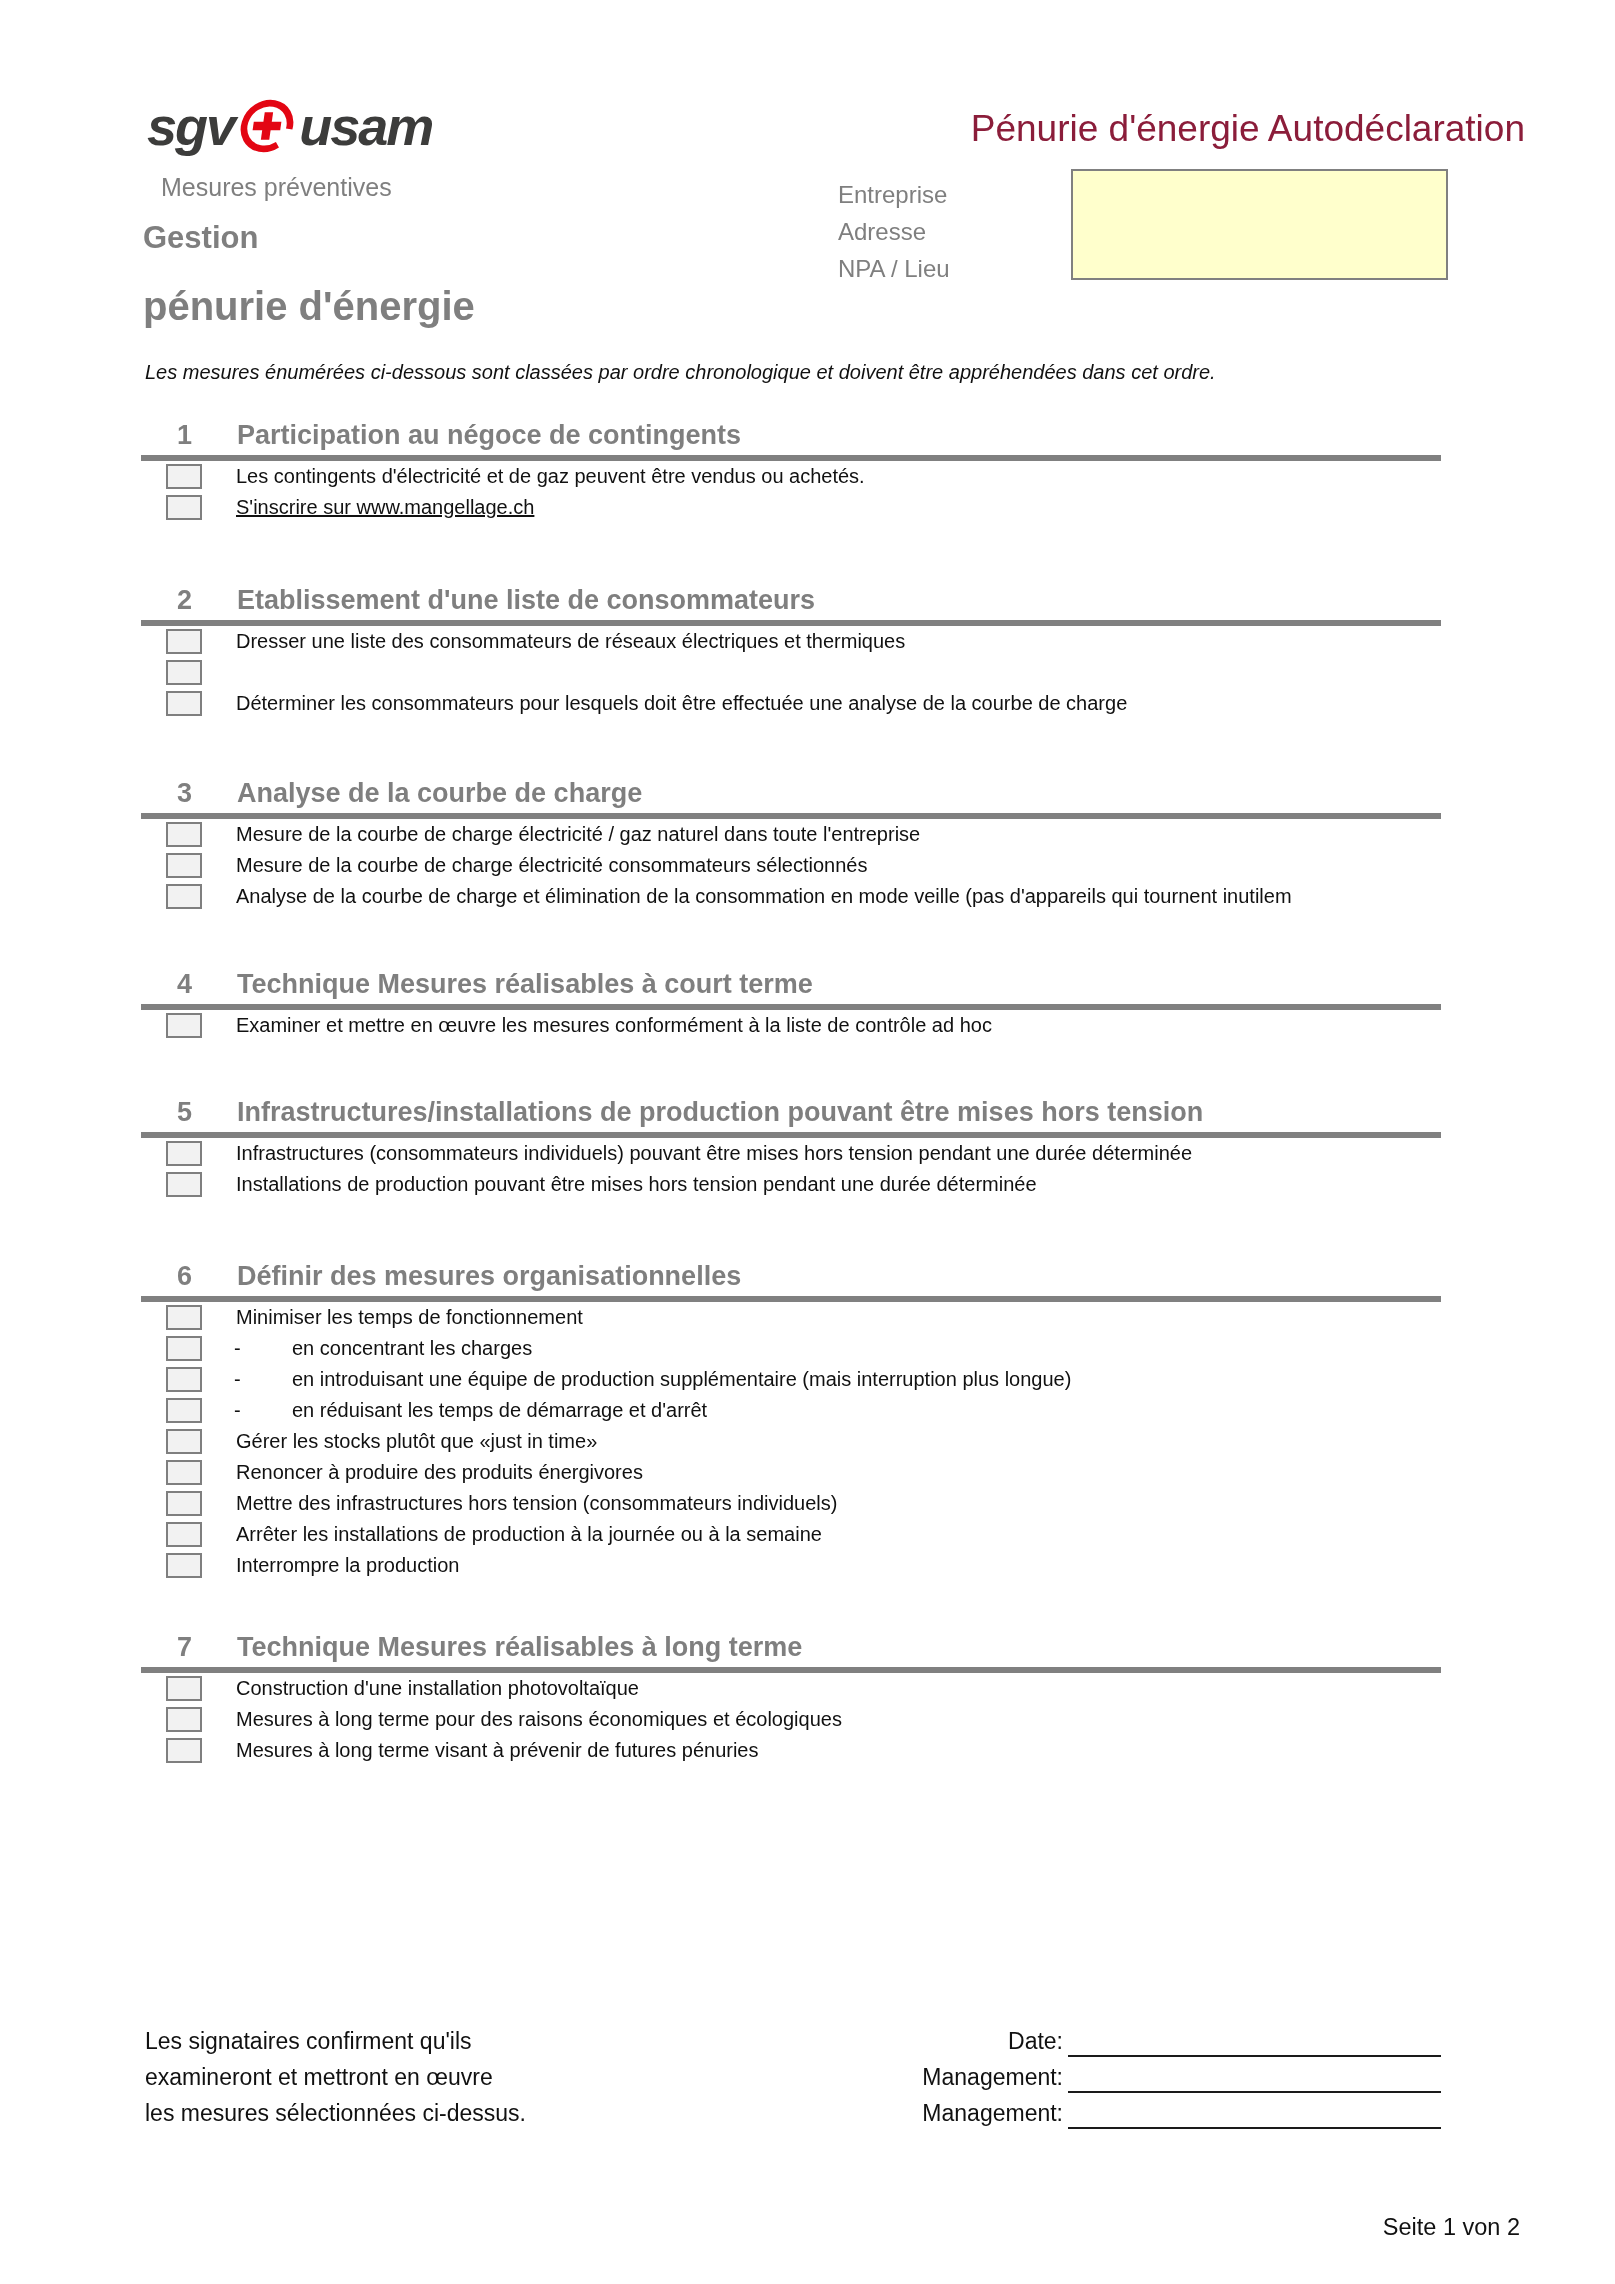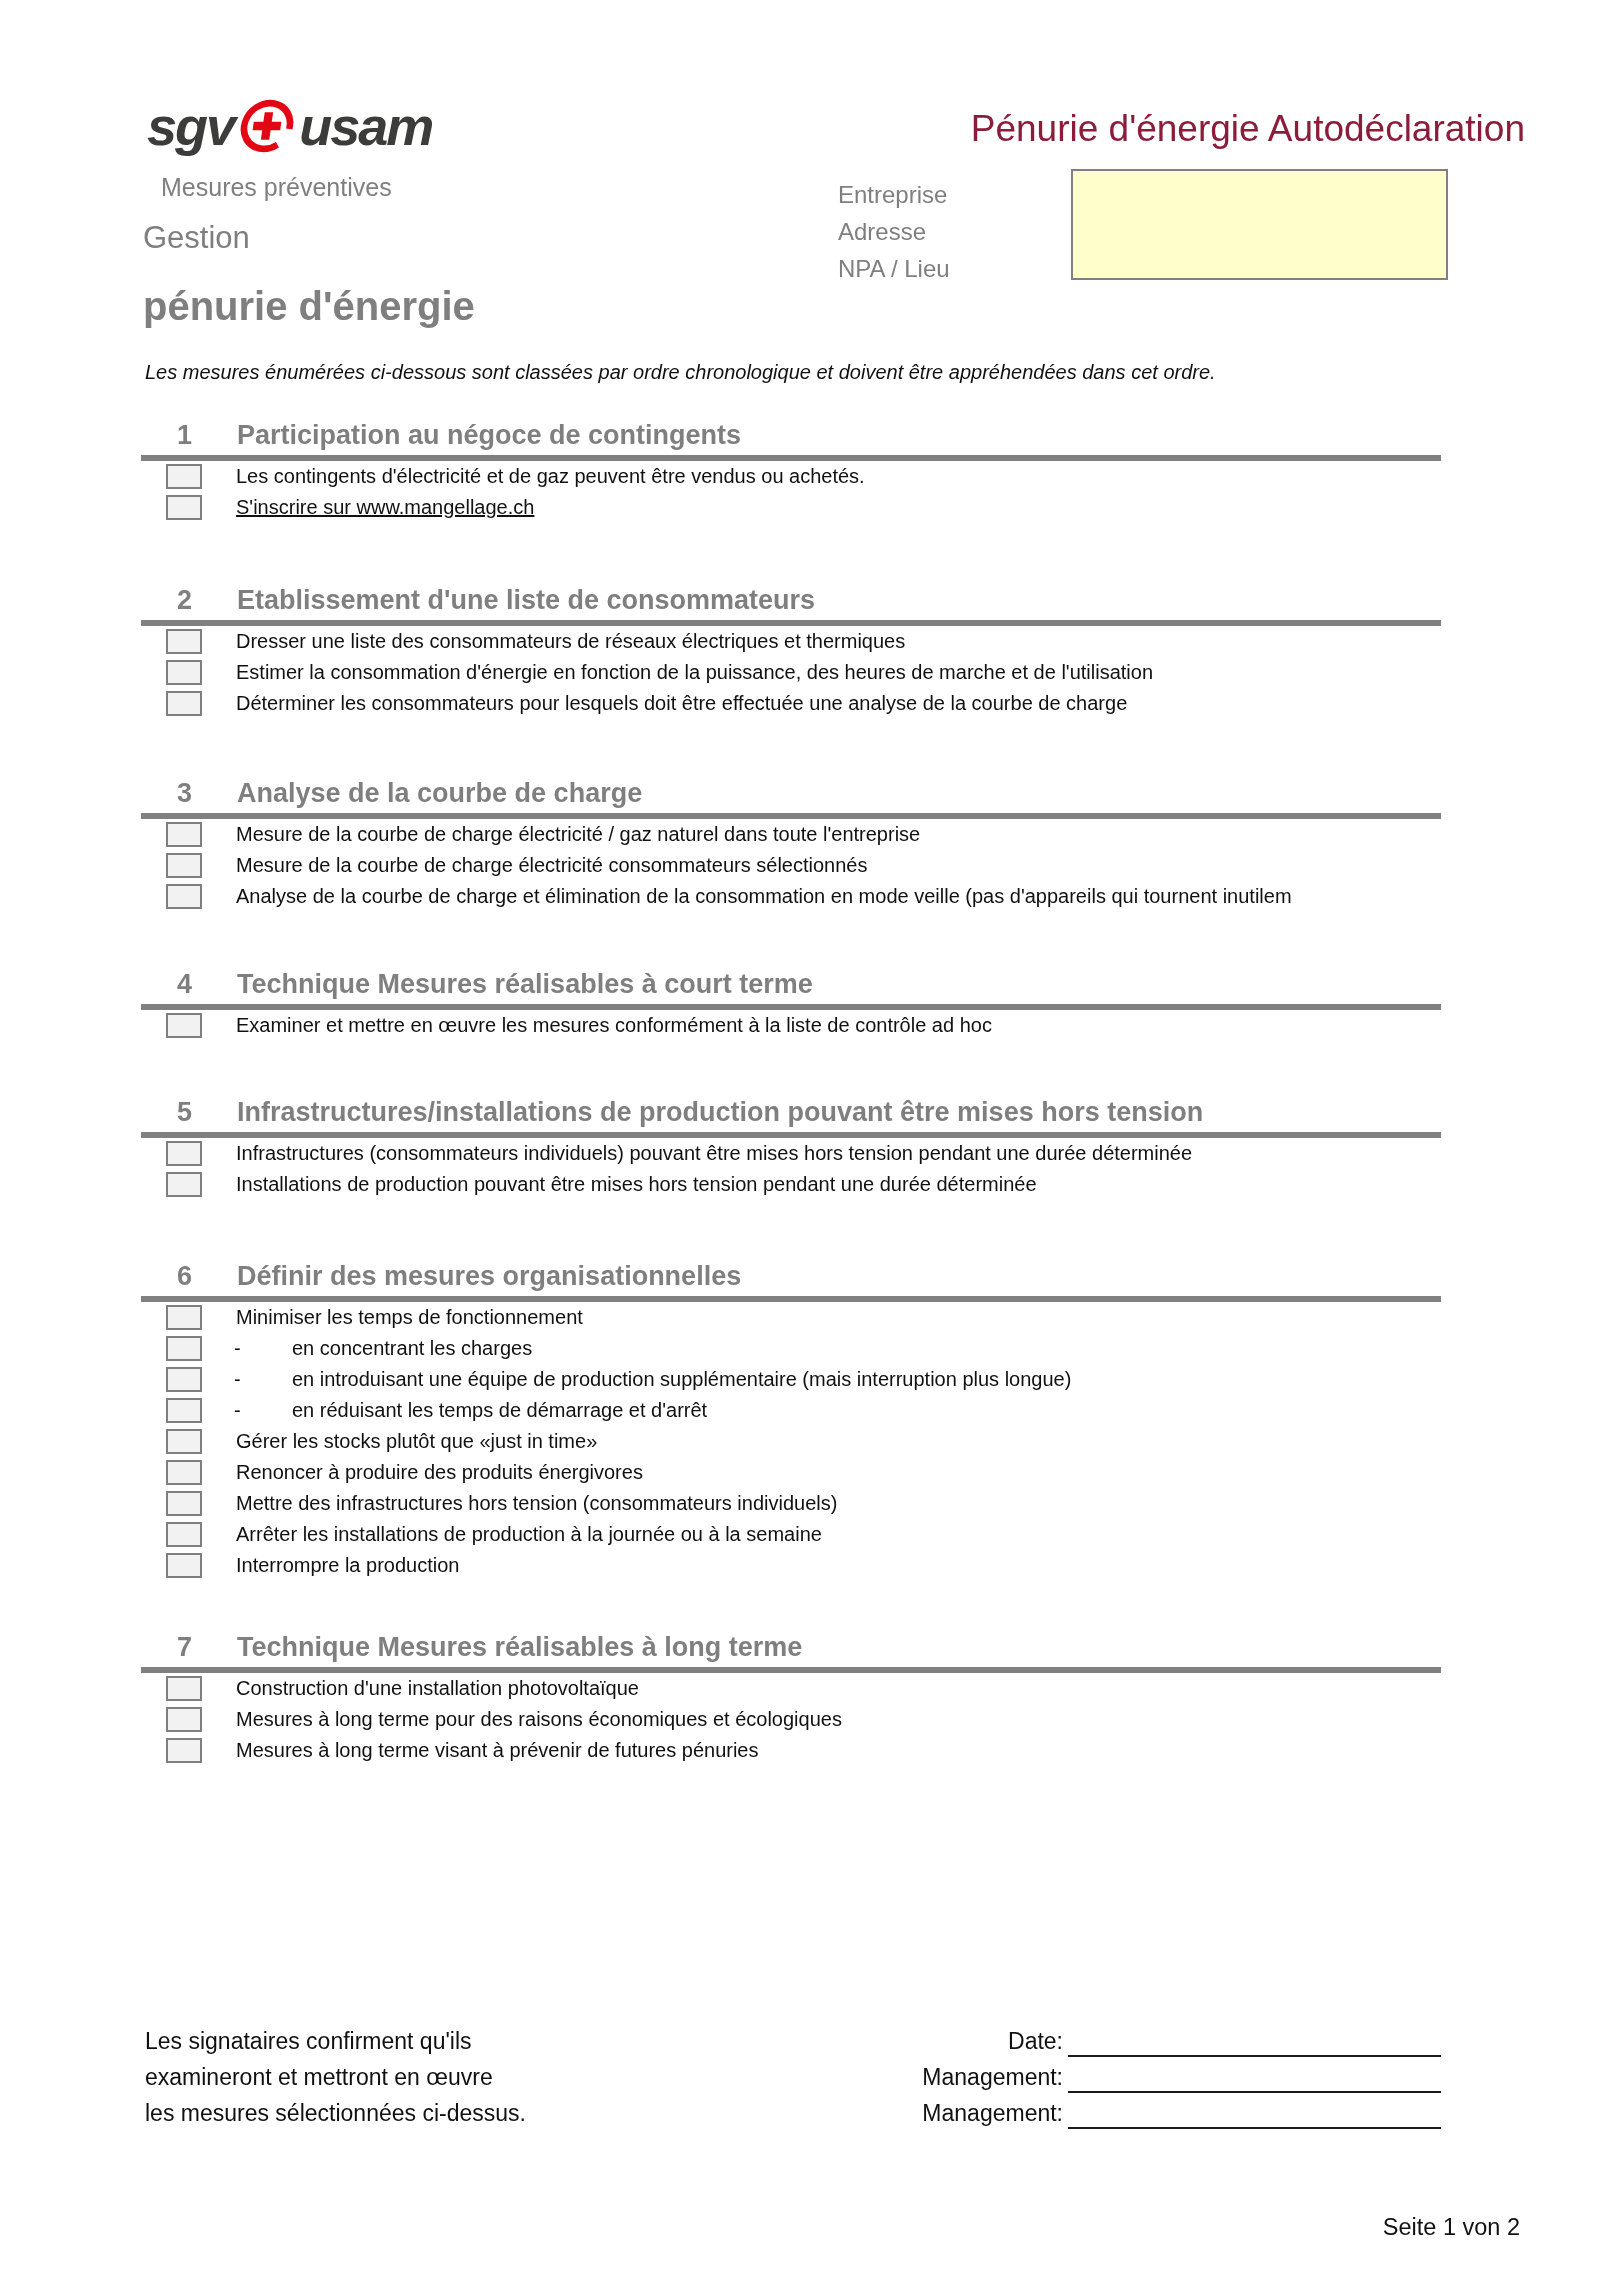--- a/index.html
+++ b/index.html
@@ -15,21 +15,21 @@
   .page{
     position:relative;width:1616px;height:2284px;background:#ffffff;
     font-family:"Liberation Sans", sans-serif;color:var(--ink);
     overflow:hidden;margin:0 auto;
   }
   
   .logo{position:absolute;left:147px;top:96px;display:flex;align-items:center;
     font-style:italic;font-weight:bold;font-size:54px;color:#3C3C3B;letter-spacing:-2px;line-height:1;}
   .logo .emblem{width:60px;height:60px;margin:0 2.6px;}
   .hdr-subtitle{position:absolute;left:145px;top:173px;font-size:25px;color:var(--gray);margin-left:16px;}
-  .hdr-gestion{position:absolute;left:143px;top:220px;font-size:31px;font-weight:normal;color:var(--gray);}
+  .hdr-gestion{position:absolute;left:143px;top:220px;font-size:31px;font-weight:bold;color:var(--gray);}
   .hdr-penurie{position:absolute;left:143px;top:284px;font-size:40px;font-weight:bold;color:var(--gray);}
   .doc-title{position:absolute;left:844px;top:108px;width:681px;text-align:right;
     font-size:37px;color:var(--accent-maroon);}
   .company-labels{position:absolute;left:838px;top:176px;font-size:24px;color:var(--gray);line-height:37px;}
   .company-box{position:absolute;left:1071px;top:169px;width:373px;height:107px;
     background:var(--company-box-fill);border:2.6px solid var(--rule-gray);}
   .intro{position:absolute;left:145px;top:361px;font-size:20px;font-style:italic;color:var(--ink);}
   
   .sec{position:absolute;left:141px;width:1300px;}
   .sec-head{position:relative;height:35px;}
@@ -115,21 +115,20 @@
     <div class="sec-items">
   <div class="item">
     <span class="cbx"></span>
 
     <span class="itext">Dresser une liste des consommateurs de réseaux électriques et thermiques</span>
   </div>
 
   <div class="item">
     <span class="cbx"></span>
 
-    <span class="itext">Estimer la consommation d'énergie en fonction de la puissance, des heures de marche et de l'utilisation</span>
   </div>
 
   <div class="item">
     <span class="cbx"></span>
 
     <span class="itext">Déterminer les consommateurs pour lesquels doit être effectuée une analyse de la courbe de charge</span>
   </div>
 </div>
   </section>
 

